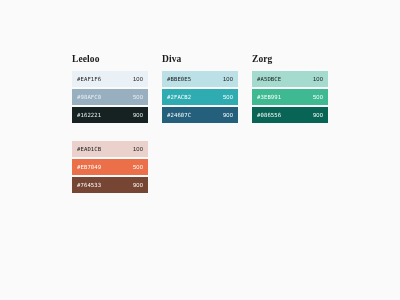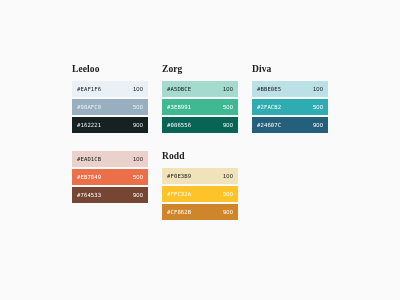--- a/index.html
+++ b/index.html
@@ -9,21 +9,21 @@
   body {
     width: 400px;
     height: 300px;
     background: #fafafa;
     font-family: "Liberation Sans", sans-serif;
     overflow: hidden;
   }
   #palette-board {
     position: absolute;
     left: 72px;
-    top: 64px;
+    top: 54px;
     width: 256px;
     display: grid;
     grid-template-columns: repeat(3, 76px);
     grid-column-gap: 14px;
     grid-row-gap: 18px;
   }
   .palette-group {
     width: 76px;
   }
   .palette-title {
@@ -77,79 +77,62 @@
           <span class="swatch-hex">#98AFC0</span>
           <span class="swatch-step">500</span>
         </div>
         <div class="swatch" style="background: rgb(22, 34, 33); color: rgb(234, 241, 246);">
           <span class="swatch-hex">#162221</span>
           <span class="swatch-step">900</span>
         </div>
       </div>
     </div>
     <div class="palette-group">
+      <div class="palette-title">Diva</div>
+      <div class="swatch-list">
+        <div class="swatch" style="background: rgb(187, 224, 229); color: rgb(27, 27, 27);">
+          <span class="swatch-hex">#BBE0E5</span>
+          <span class="swatch-step">100</span>
+        </div>
+        <div class="swatch" style="background: rgb(47, 172, 178); color: rgb(255, 255, 255);">
+          <span class="swatch-hex">#2FACB2</span>
+          <span class="swatch-step">500</span>
+        </div>
+        <div class="swatch" style="background: rgb(36, 96, 124); color: rgb(255, 255, 255);">
+          <span class="swatch-hex">#24607C</span>
+          <span class="swatch-step">900</span>
+        </div>
+      </div>
+    </div>
+    <div class="palette-group">
       <div class="palette-title">Zorg</div>
       <div class="swatch-list">
         <div class="swatch" style="background: rgb(165, 219, 206); color: rgb(27, 27, 27);">
           <span class="swatch-hex">#A5DBCE</span>
           <span class="swatch-step">100</span>
         </div>
         <div class="swatch" style="background: rgb(62, 185, 145); color: rgb(255, 255, 255);">
           <span class="swatch-hex">#3EB991</span>
           <span class="swatch-step">500</span>
         </div>
         <div class="swatch" style="background: rgb(8, 101, 86); color: rgb(255, 255, 255);">
           <span class="swatch-hex">#086556</span>
-          <span class="swatch-step">900</span>
-        </div>
-      </div>
-    </div>
-    <div class="palette-group">
-      <div class="palette-title">Diva</div>
-      <div class="swatch-list">
-        <div class="swatch" style="background: rgb(187, 224, 229); color: rgb(27, 27, 27);">
-          <span class="swatch-hex">#BBE0E5</span>
-          <span class="swatch-step">100</span>
-        </div>
-        <div class="swatch" style="background: rgb(47, 172, 178); color: rgb(255, 255, 255);">
-          <span class="swatch-hex">#2FACB2</span>
-          <span class="swatch-step">500</span>
-        </div>
-        <div class="swatch" style="background: rgb(36, 96, 124); color: rgb(255, 255, 255);">
-          <span class="swatch-hex">#24607C</span>
           <span class="swatch-step">900</span>
         </div>
       </div>
     </div>
     <div class="palette-group">
       <div class="swatch-list">
         <div class="swatch" style="background: rgb(234, 209, 203); color: rgb(27, 27, 27);">
           <span class="swatch-hex">#EAD1CB</span>
           <span class="swatch-step">100</span>
         </div>
         <div class="swatch" style="background: rgb(235, 112, 73); color: rgb(255, 255, 255);">
           <span class="swatch-hex">#EB7049</span>
           <span class="swatch-step">500</span>
         </div>
         <div class="swatch" style="background: rgb(118, 69, 51); color: rgb(255, 255, 255);">
           <span class="swatch-hex">#764533</span>
           <span class="swatch-step">900</span>
         </div>
       </div>
     </div>
-    <div class="palette-group">
-      <div class="palette-title">Rodd</div>
-      <div class="swatch-list">
-        <div class="swatch" style="background: rgb(240, 227, 185); color: rgb(27, 27, 27);">
-          <span class="swatch-hex">#F0E3B9</span>
-          <span class="swatch-step">100</span>
-        </div>
-        <div class="swatch" style="background: rgb(255, 195, 42); color: rgb(255, 255, 255);">
-          <span class="swatch-hex">#FFC32A</span>
-          <span class="swatch-step">500</span>
-        </div>
-        <div class="swatch" style="background: rgb(207, 134, 43); color: rgb(255, 255, 255);">
-          <span class="swatch-hex">#CF862B</span>
-          <span class="swatch-step">900</span>
-        </div>
-      </div>
-    </div>
   </div>
 
 </body></html>

